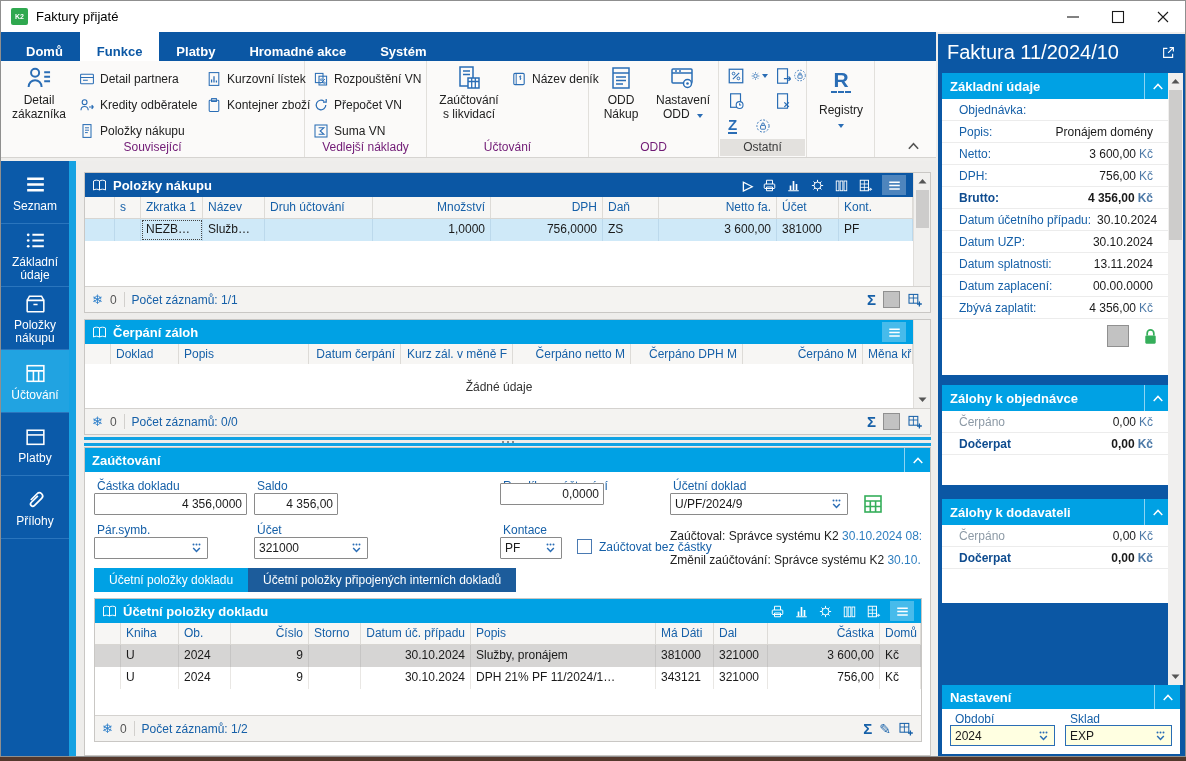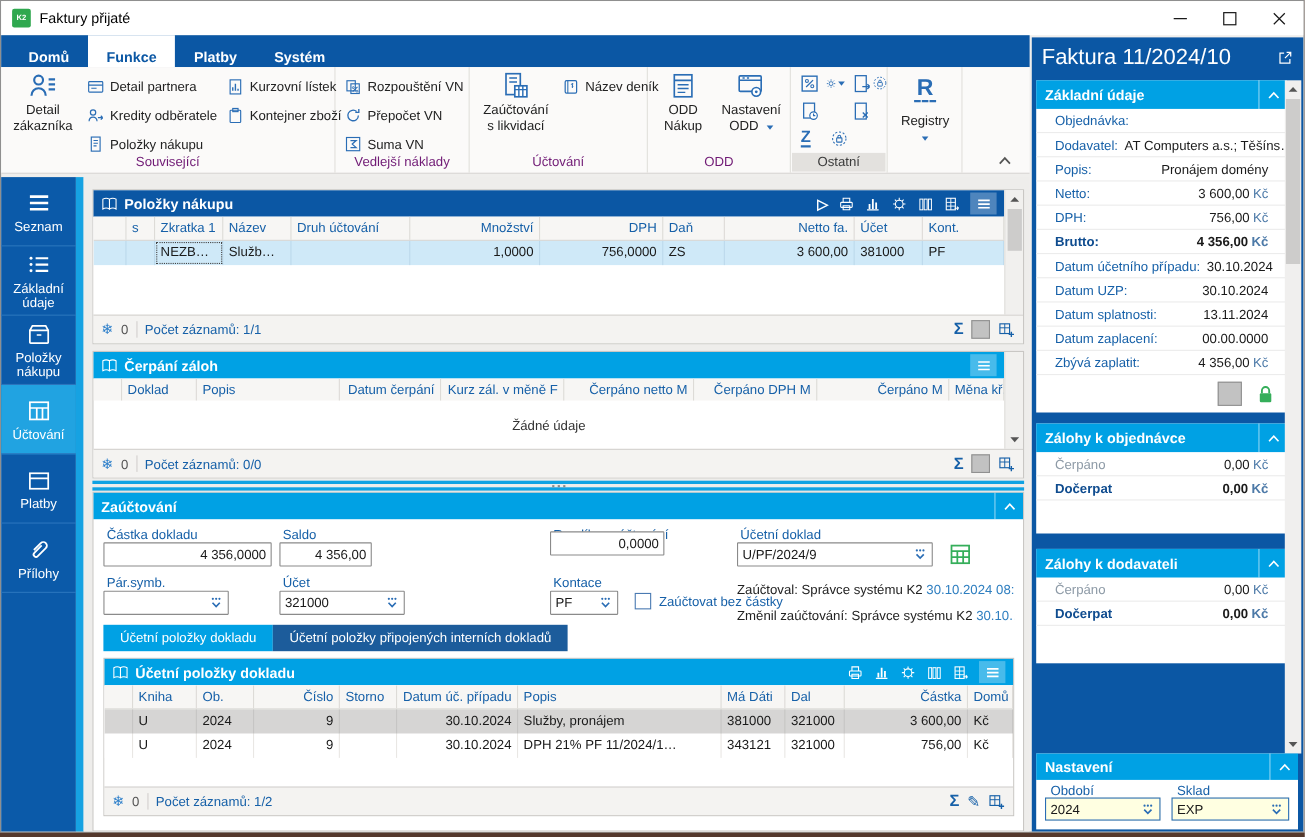--- a/index.html
+++ b/index.html
@@ -333,20 +333,21 @@
             <use href="#i-close"></use>
           </svg>
         </div>
     </div>
   </div>
 
   <div class="menubar">
     <div class="mtab">Domů</div>
     <div class="mtab active">Funkce</div>
     <div class="mtab">Platby</div>
+    <div class="mtab">Hromadné akce</div>
     <div class="mtab">Systém</div>
   </div>
 
   <div class="ribbon">
     <div class="rg" style="left:0;width:304px">
       <div class="bigbtn" style="left:6px;width:64px">
         <svg class="bigic">
             <use href="#i-person"></use>
           </svg>
         <span class="l1">Detail</span>
@@ -836,24 +837,20 @@
             <svg>
               <use href="#i-chevup"></use>
             </svg>
           </span>
         </div>
       <div class="drow">
           <span class="dlab">Objednávka:</span>
           <span class="dvw"><span></span><span class="dunit"></span></span>
         </div>
       <div class="drow">
-          <span class="dlab">Dodavatel:</span>
-          <span class="dvw"><span>AT Computers a.s.; Těšíns…</span><span class="dunit"></span></span>
-        </div>
-      <div class="drow">
           <span class="dlab">Popis:</span>
           <span class="dvw"><span>Pronájem domény</span><span class="dunit"></span></span>
         </div>
       <div class="drow">
           <span class="dlab">Netto:</span>
           <span class="dvw"><span>3 600,00</span><span class="dunit">Kč</span></span>
         </div>
       <div class="drow">
           <span class="dlab">DPH:</span>
           <span class="dvw"><span>756,00</span><span class="dunit">Kč</span></span>

